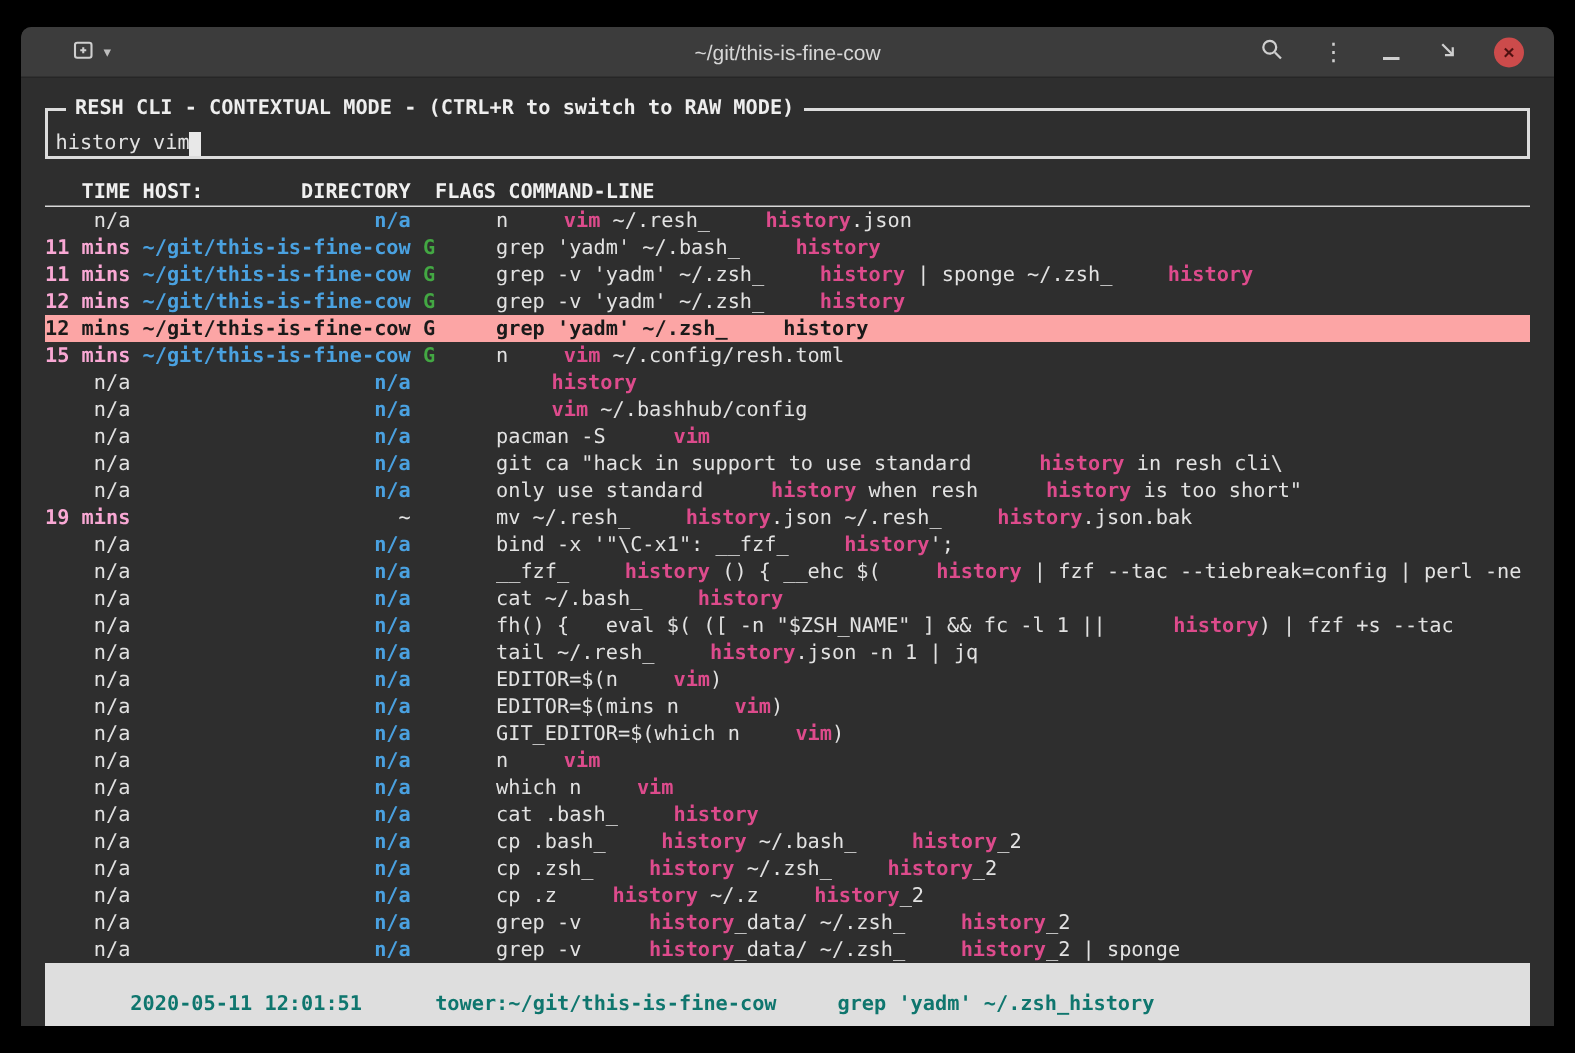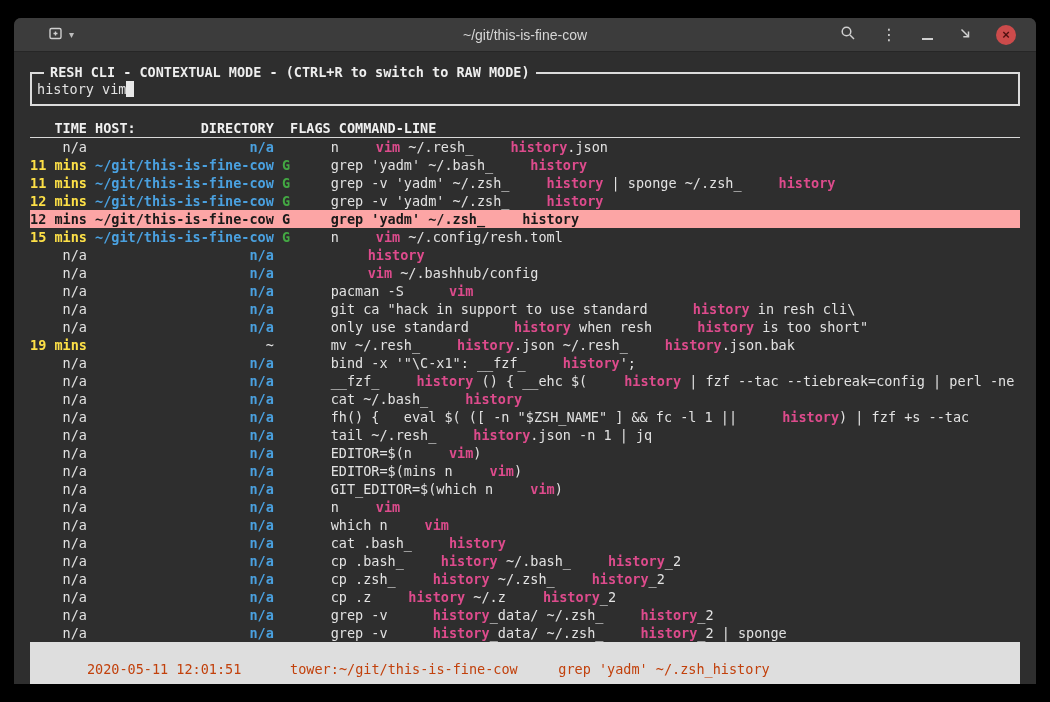--- a/index.html
+++ b/index.html
@@ -27,42 +27,42 @@
              color:#4f1010;font-weight:bold;font-size:13px;line-height:20px;
              display:flex;align-items:center;justify-content:center;cursor:pointer;}
 
   
   .term{position:absolute;top:34px;left:0;right:0;bottom:0;box-sizing:border-box;
         padding:13px 16px 0 16px;
         font-family:"DejaVu Sans Mono",monospace;font-size:13.5px;line-height:18px;
         color:#e2e2e2;}
 
   .searchbox{position:relative;border:2px solid #dcdcdc;height:34px;box-sizing:border-box;
-             margin-top:7px;margin-bottom:13px;display:flex;align-items:center;padding:0 5px;}
+             margin-top:7px;margin-bottom:13px;display:flex;align-items:flex-end;padding:0 5px;}
   .legend{position:absolute;top:-11px;left:12px;background:#2e2e2e;padding:0 6px;
           font-weight:bold;color:#eeeeee;white-space:pre;}
   .query{white-space:pre;}
   .cursor{display:inline-block;width:8px;height:16px;background:#e8e8e8;vertical-align:middle;}
 
   .hdr{font-weight:bold;border-bottom:1px solid #d8d8d8;color:#f0f0f0;}
   .col{display:inline-block;white-space:pre;vertical-align:top;}
   .c-t{width:7ch;text-align:right;margin-right:1ch;}
   .c-d{width:22ch;text-align:right;margin-right:1ch;}
   .c-f{width:5ch;margin-right:1ch;}
   .c-c{white-space:pre;}
 
   .row{white-space:pre;}
-  .t-y{color:#fde047;font-weight:bold;}
+  .t-y{color:#f9a8d4;font-weight:bold;}
   .d-b{color:#4aa1e0;font-weight:bold;}
   .f-g{color:#43a843;font-weight:bold;}
   .m{color:#dd4b8c;font-weight:bold;padding-left:37px;}
   .row.selected{background:#fca5a5;}
   .row.selected span{color:#1a1a1a !important;font-weight:bold;}
 
-  .statusbar{background:#dedede;color:#c2410c;font-weight:normal;white-space:pre;}
+  .statusbar{background:#dedede;color:#0f766e;font-weight:bold;white-space:pre;}
   .sb-time{margin-left:1ch;}
   .sb-host{margin-left:6ch;}
   .sb-cmd{margin-left:5ch;}
 </style>
 </head>
 <body>
 
 <div class="window">
 
   <div class="titlebar">

